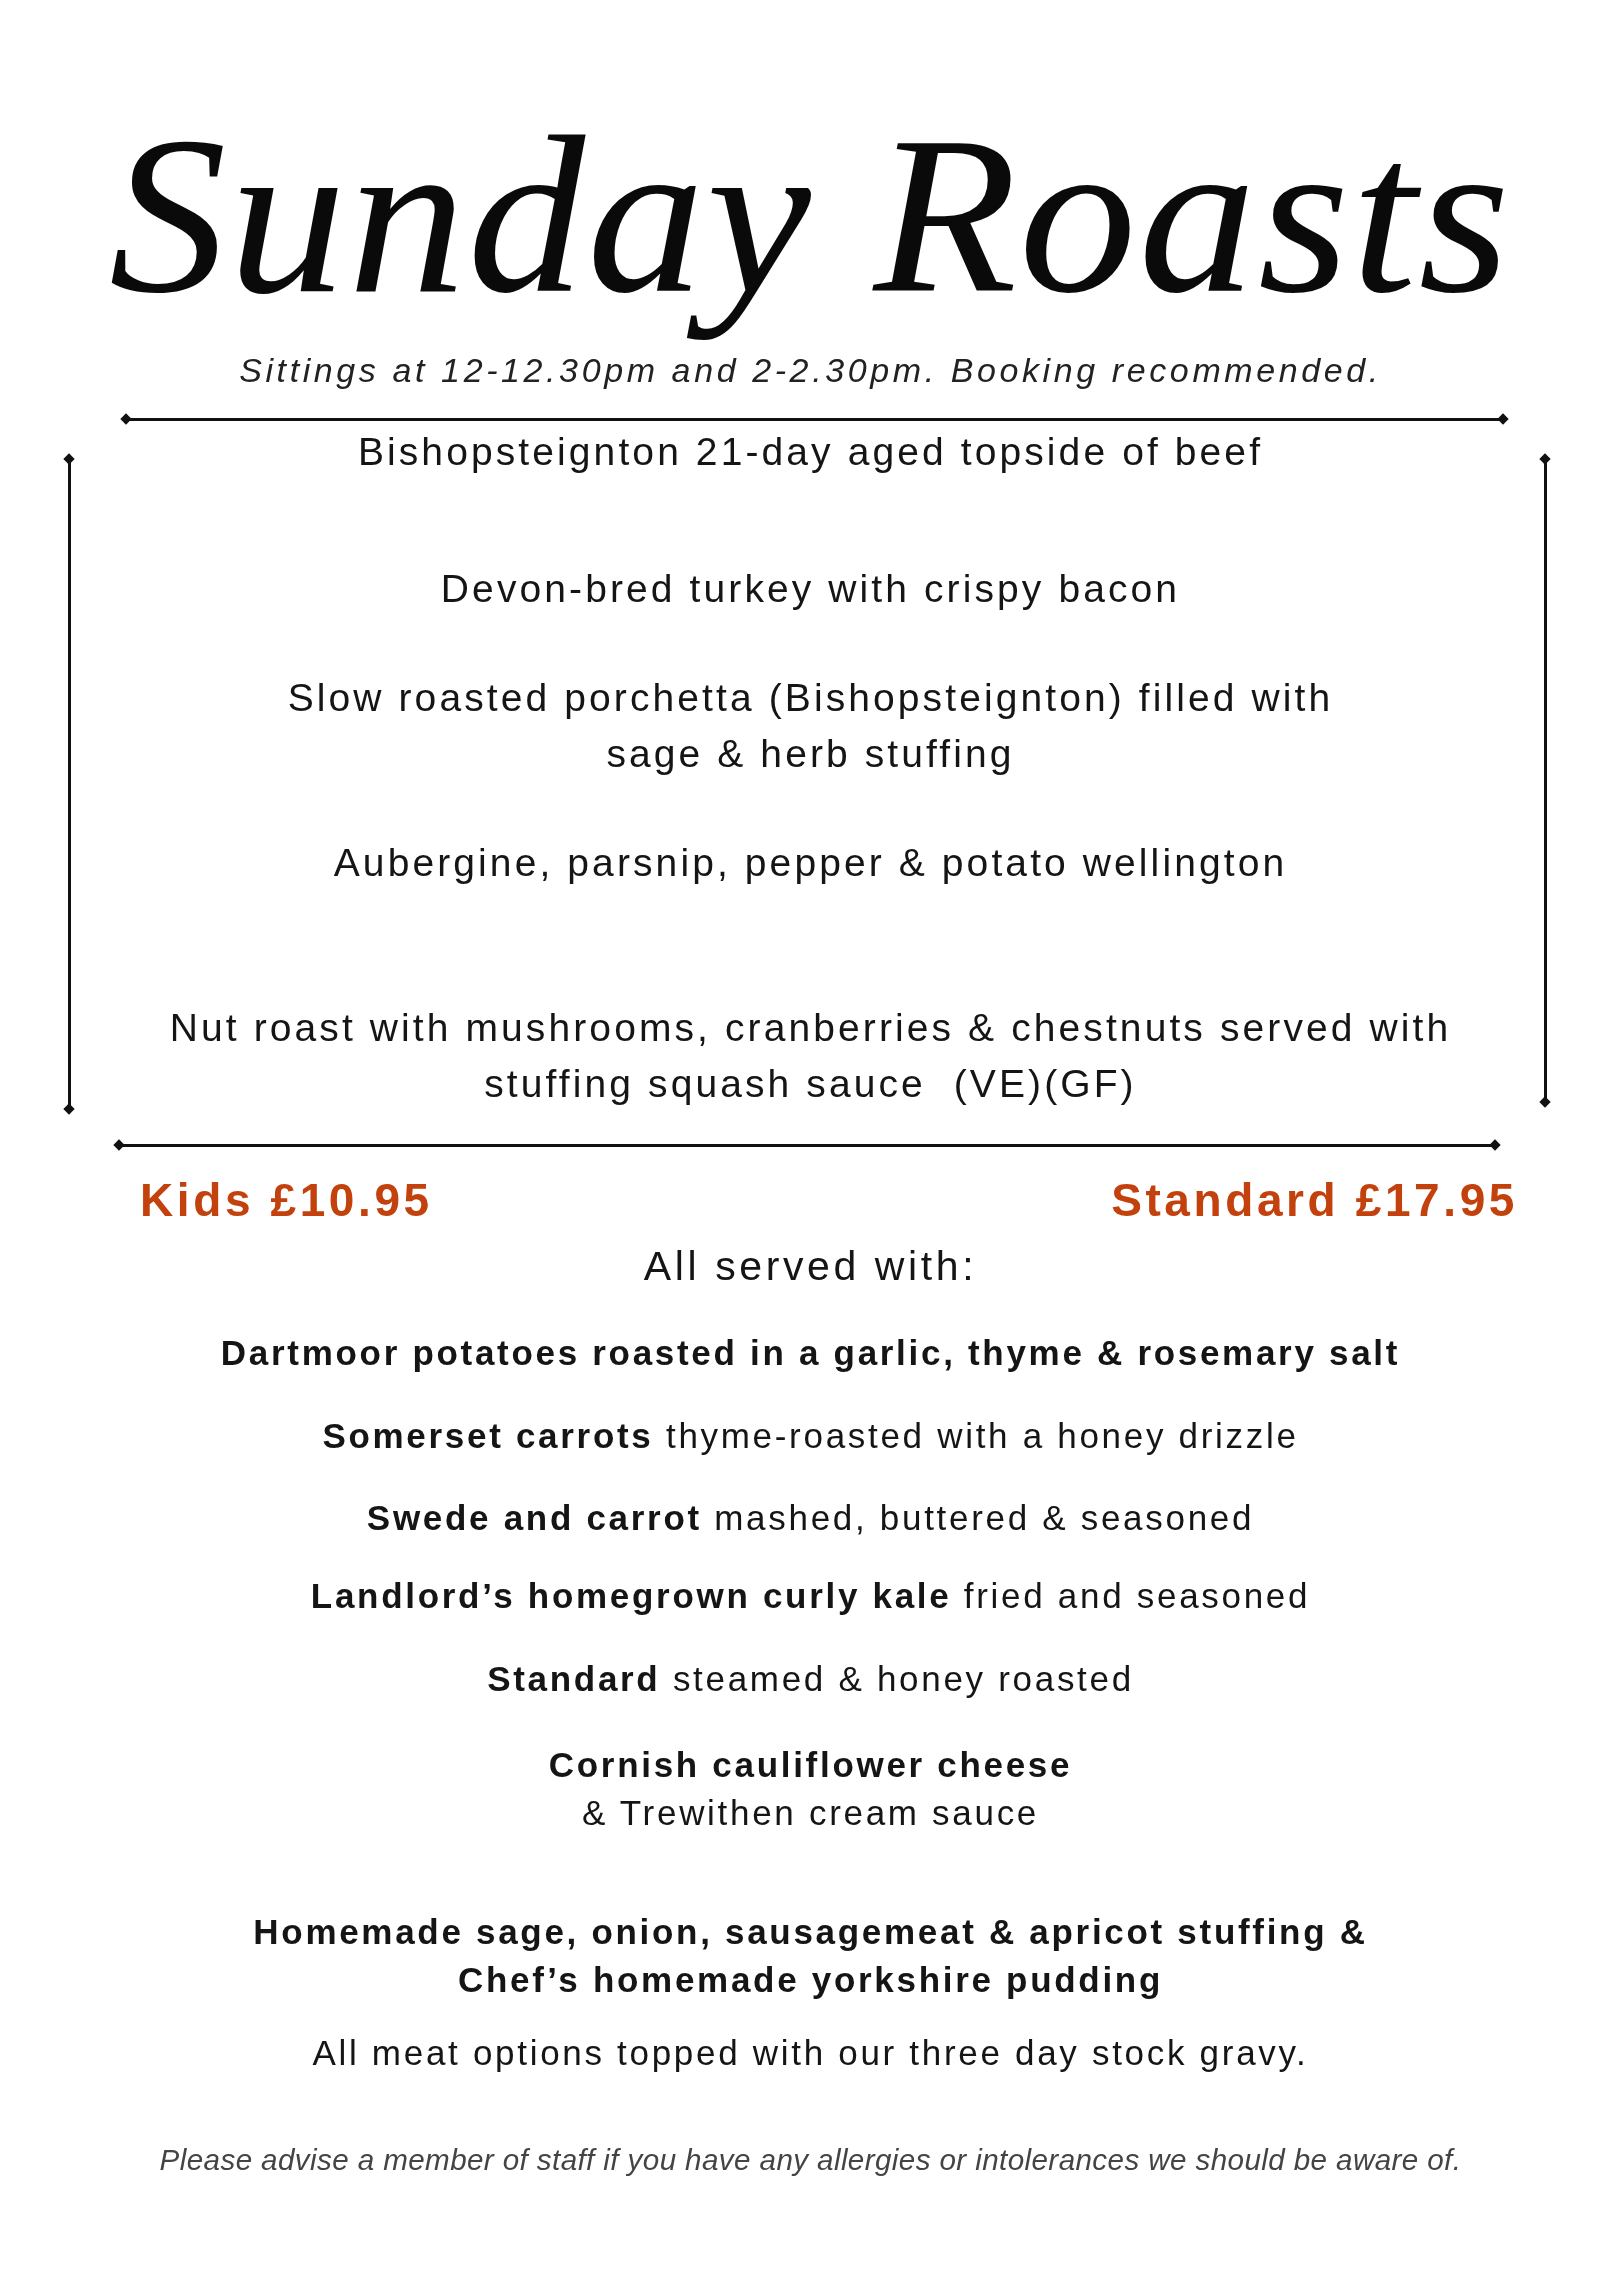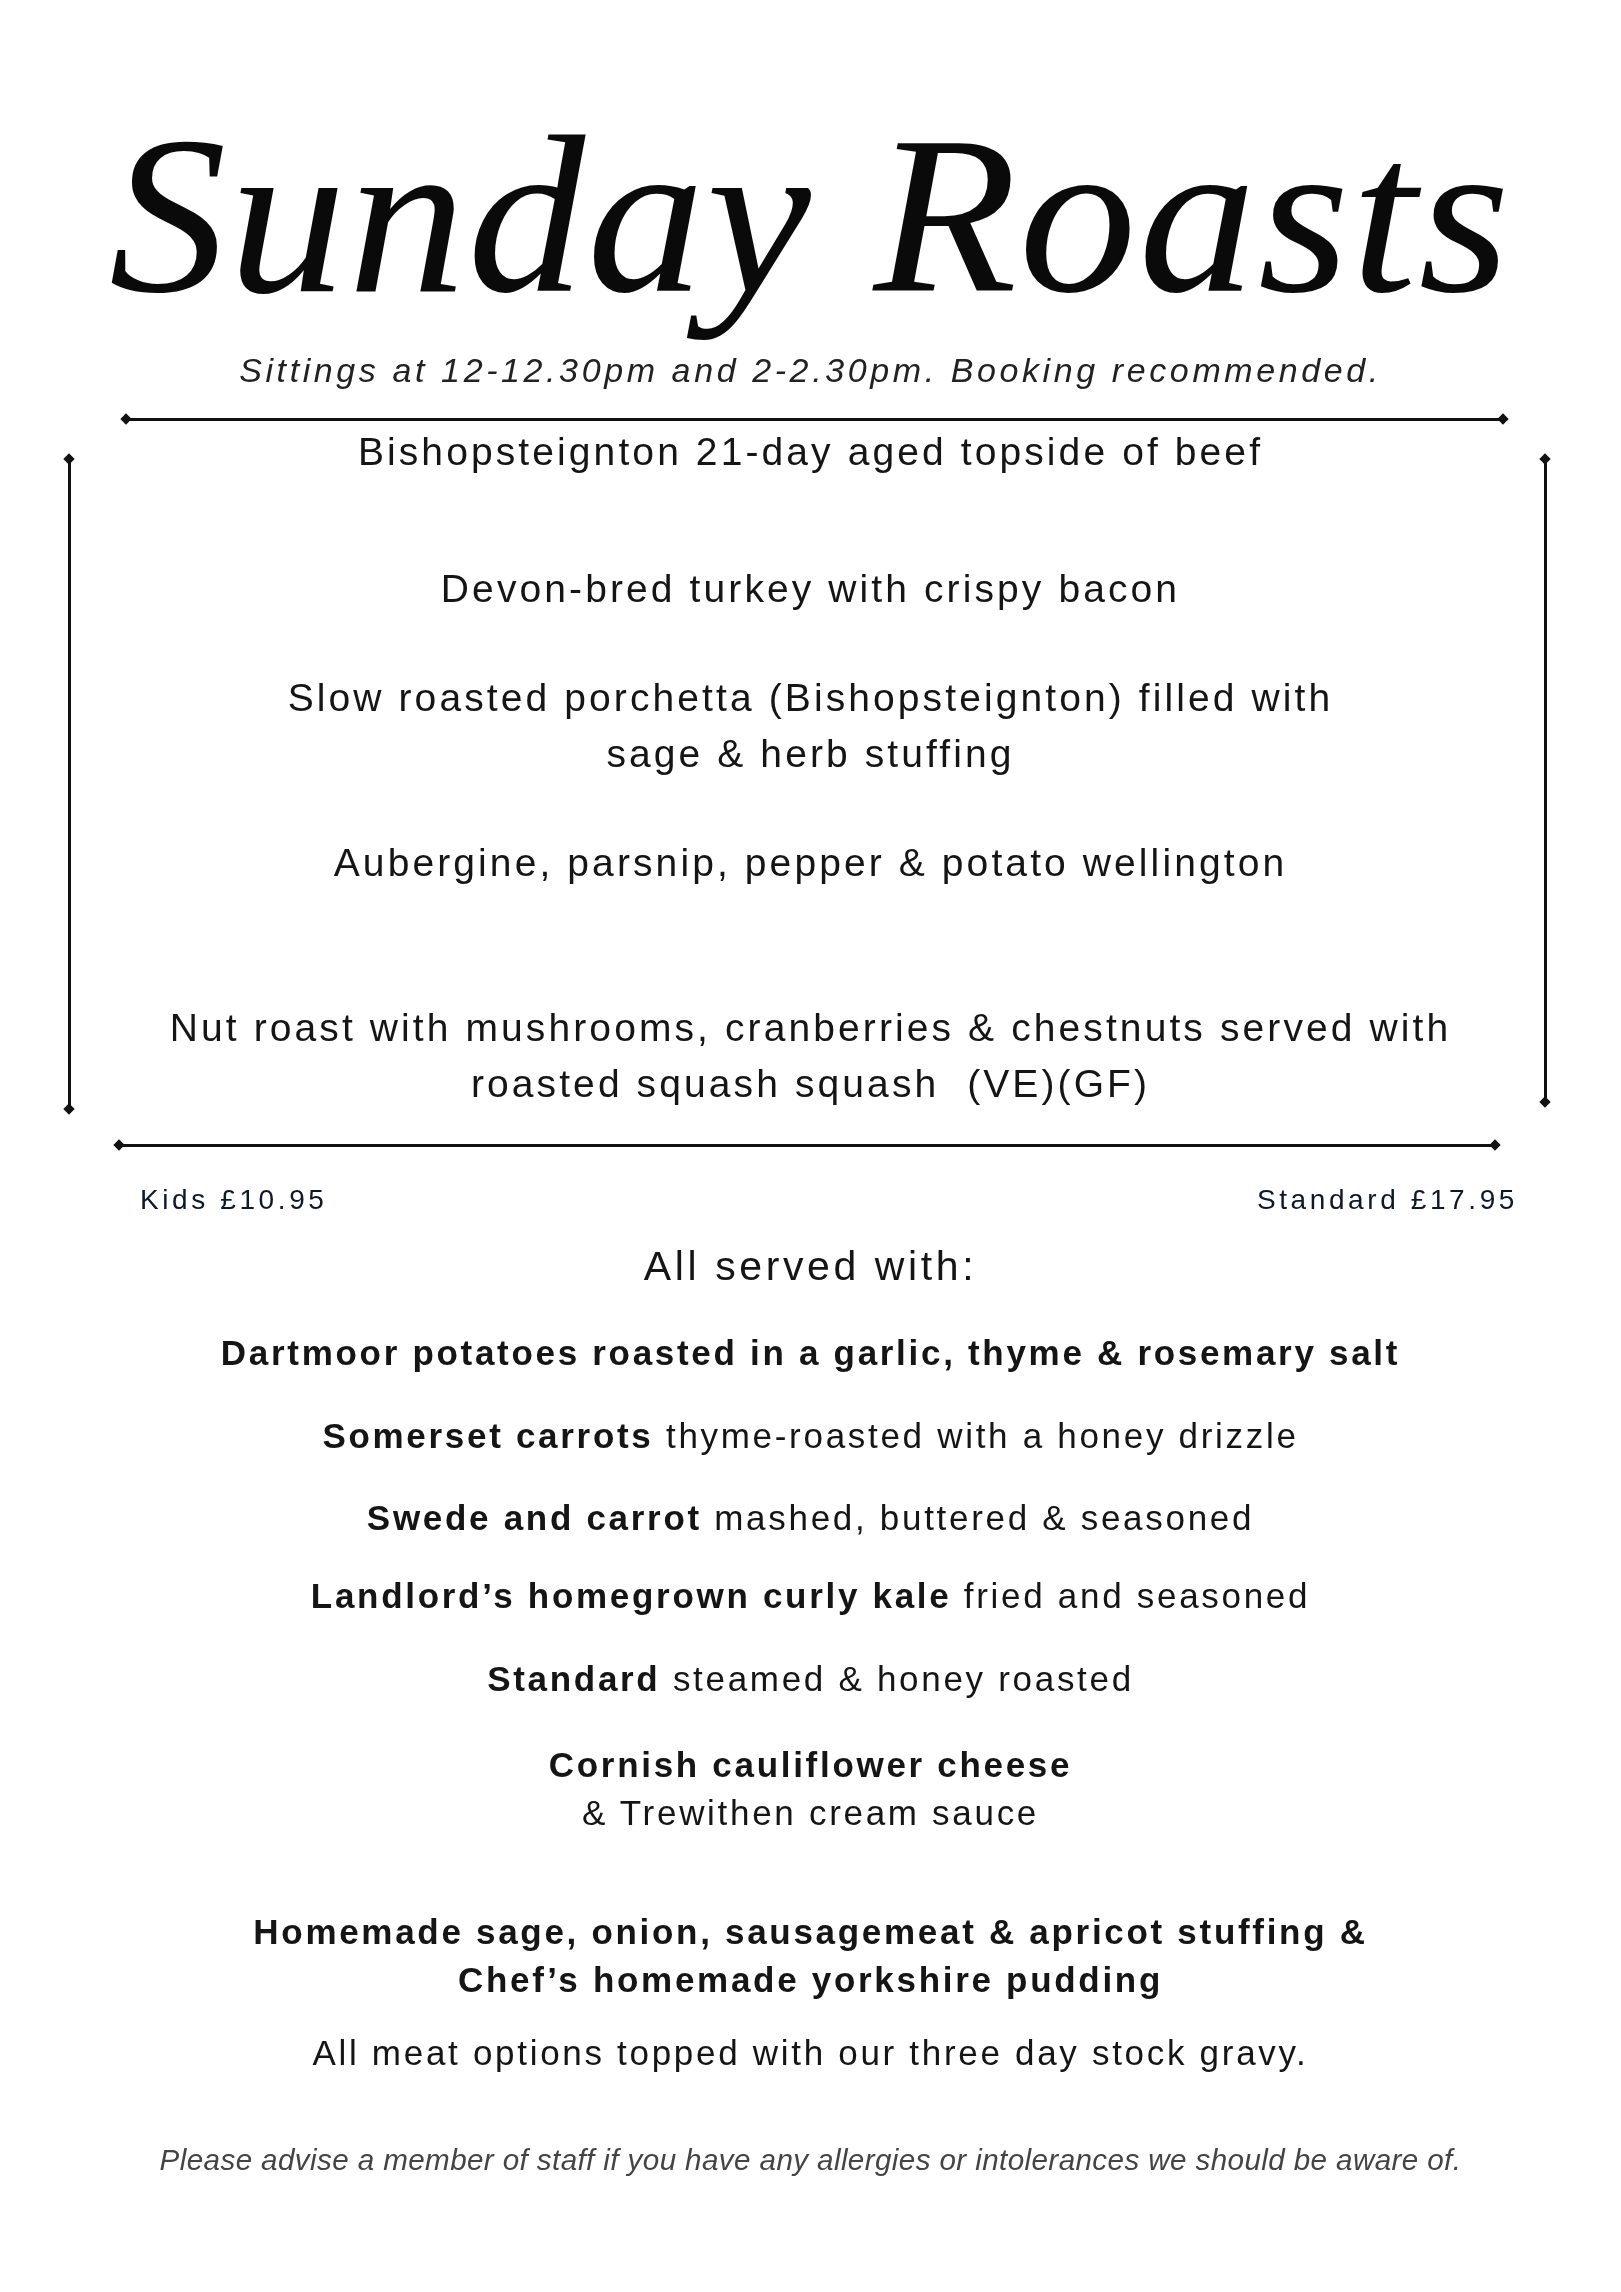--- a/index.html
+++ b/index.html
@@ -74,25 +74,25 @@
   .vrule::after { bottom: -3.6px; }
   .roast {
     font-size: 39px;
     line-height: 56px;
     letter-spacing: 3.1px;
     color: #151515;
   }
   .price {
     position: absolute;
     top: 1175px;
-    font-size: 28px;
+    font-size: 46px;
     line-height: 50px;
     letter-spacing: 3.6px;
-    font-weight: normal;
-    color: #0f172a;
+    font-weight: bold;
+    color: #c2410c;
   }
   #served-heading {
     top: 1239px;
     font-size: 41px;
     line-height: 54px;
     letter-spacing: 3.6px;
     color: #151515;
   }
   .side {
     font-size: 35px;
@@ -130,21 +130,21 @@
   </div>
   <div class="center-line roast" style="top:670px;">
     <div>Slow roasted porchetta (Bishopsteignton) filled with</div>
     <div>sage &amp; herb stuffing</div>
   </div>
   <div class="center-line roast" style="top:835px;">
     <div>Aubergine, parsnip, pepper &amp; potato wellington</div>
   </div>
   <div class="center-line roast" style="top:1000px;">
     <div>Nut roast with mushrooms, cranberries &amp; chestnuts served with</div>
-    <div style="white-space:pre;">roasted squash squash  (VE)(GF)</div>
+    <div style="white-space:pre;">stuffing squash sauce  (VE)(GF)</div>
   </div>
 </div>
 
 <div class="price" style="left:140px;">Kids £10.95</div>
 <div class="price" style="right:103px; text-align:right;">Standard £17.95</div>
 
 <div id="served-heading" class="center-line">All served with:</div>
 
 <div class="center-line side" style="top:1329px;">
   <b>Dartmoor potatoes</b><span style="white-space:pre;font-weight:bold;"> roasted in a garlic, thyme &amp; rosemary salt</span>

